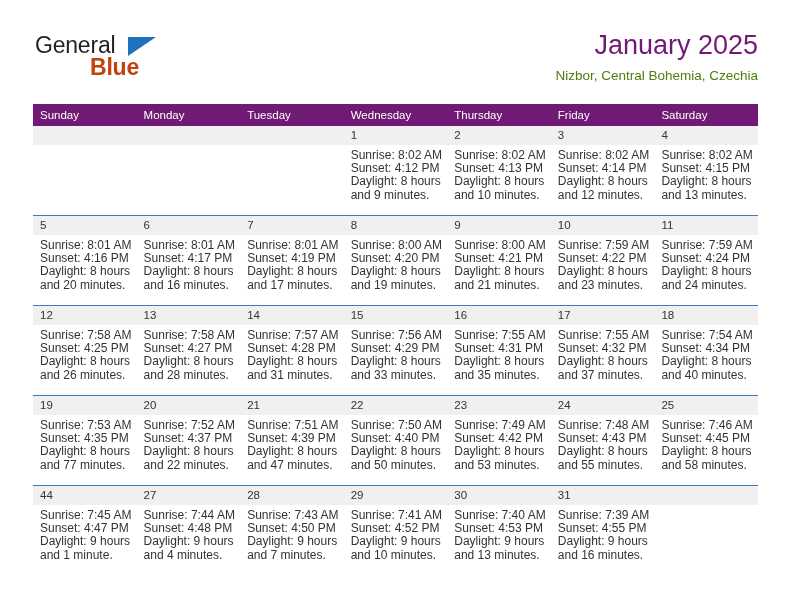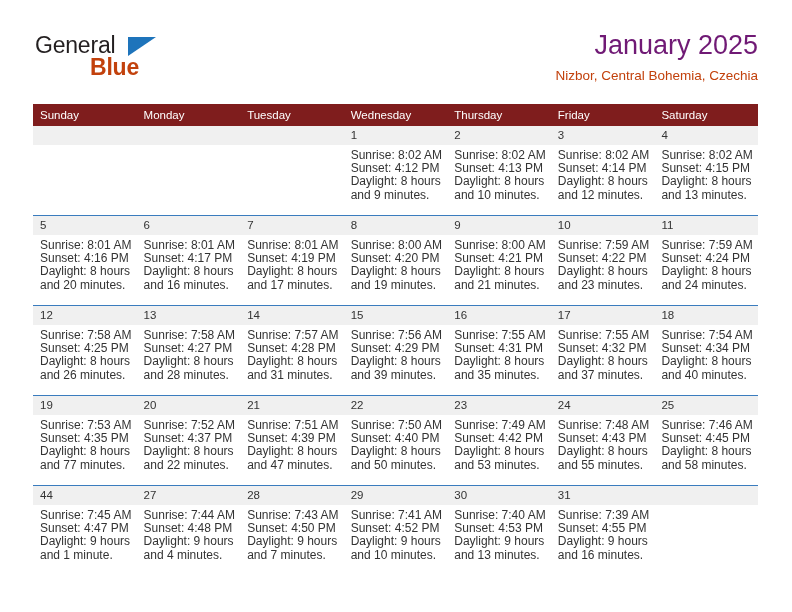--- a/index.html
+++ b/index.html
@@ -71,36 +71,36 @@
   }
   .cal-title {
     font-size: 27px;
     color: #701a75;
     line-height: 34px;
     white-space: nowrap;
   }
   .cal-subtitle {
     margin-top: 5px;
     font-size: 13.5px;
-    color: #c2410c;
+    color: #4d7c0f;
     line-height: 18px;
     white-space: nowrap;
   }
 
   
   .calendar {
     position: absolute;
     left: 33px;
     top: 104px;
     width: 725px;
     border-collapse: collapse;
     table-layout: fixed;
   }
   .calendar th {
-    background: #7f1d1d;
+    background: #701a75;
     color: #ffffff;
     font-size: 11.5px;
     font-weight: normal;
     text-align: left;
     padding: 5px 0 5px 7px;
     height: 12px;
     border: none;
   }
   .calendar td {
     vertical-align: top;
@@ -308,21 +308,21 @@
               <div>Daylight: 8 hours</div>
               <div>and 31 minutes.</div>
             </div>
           </td>
           <td class="day-cell">
             <div class="daynum">15</div>
             <div class="info">
               <div>Sunrise: 7:56 AM</div>
               <div>Sunset: 4:29 PM</div>
               <div>Daylight: 8 hours</div>
-              <div>and 39 minutes.</div>
+              <div>and 33 minutes.</div>
             </div>
           </td>
           <td class="day-cell">
             <div class="daynum">16</div>
             <div class="info">
               <div>Sunrise: 7:55 AM</div>
               <div>Sunset: 4:31 PM</div>
               <div>Daylight: 8 hours</div>
               <div>and 35 minutes.</div>
             </div>

